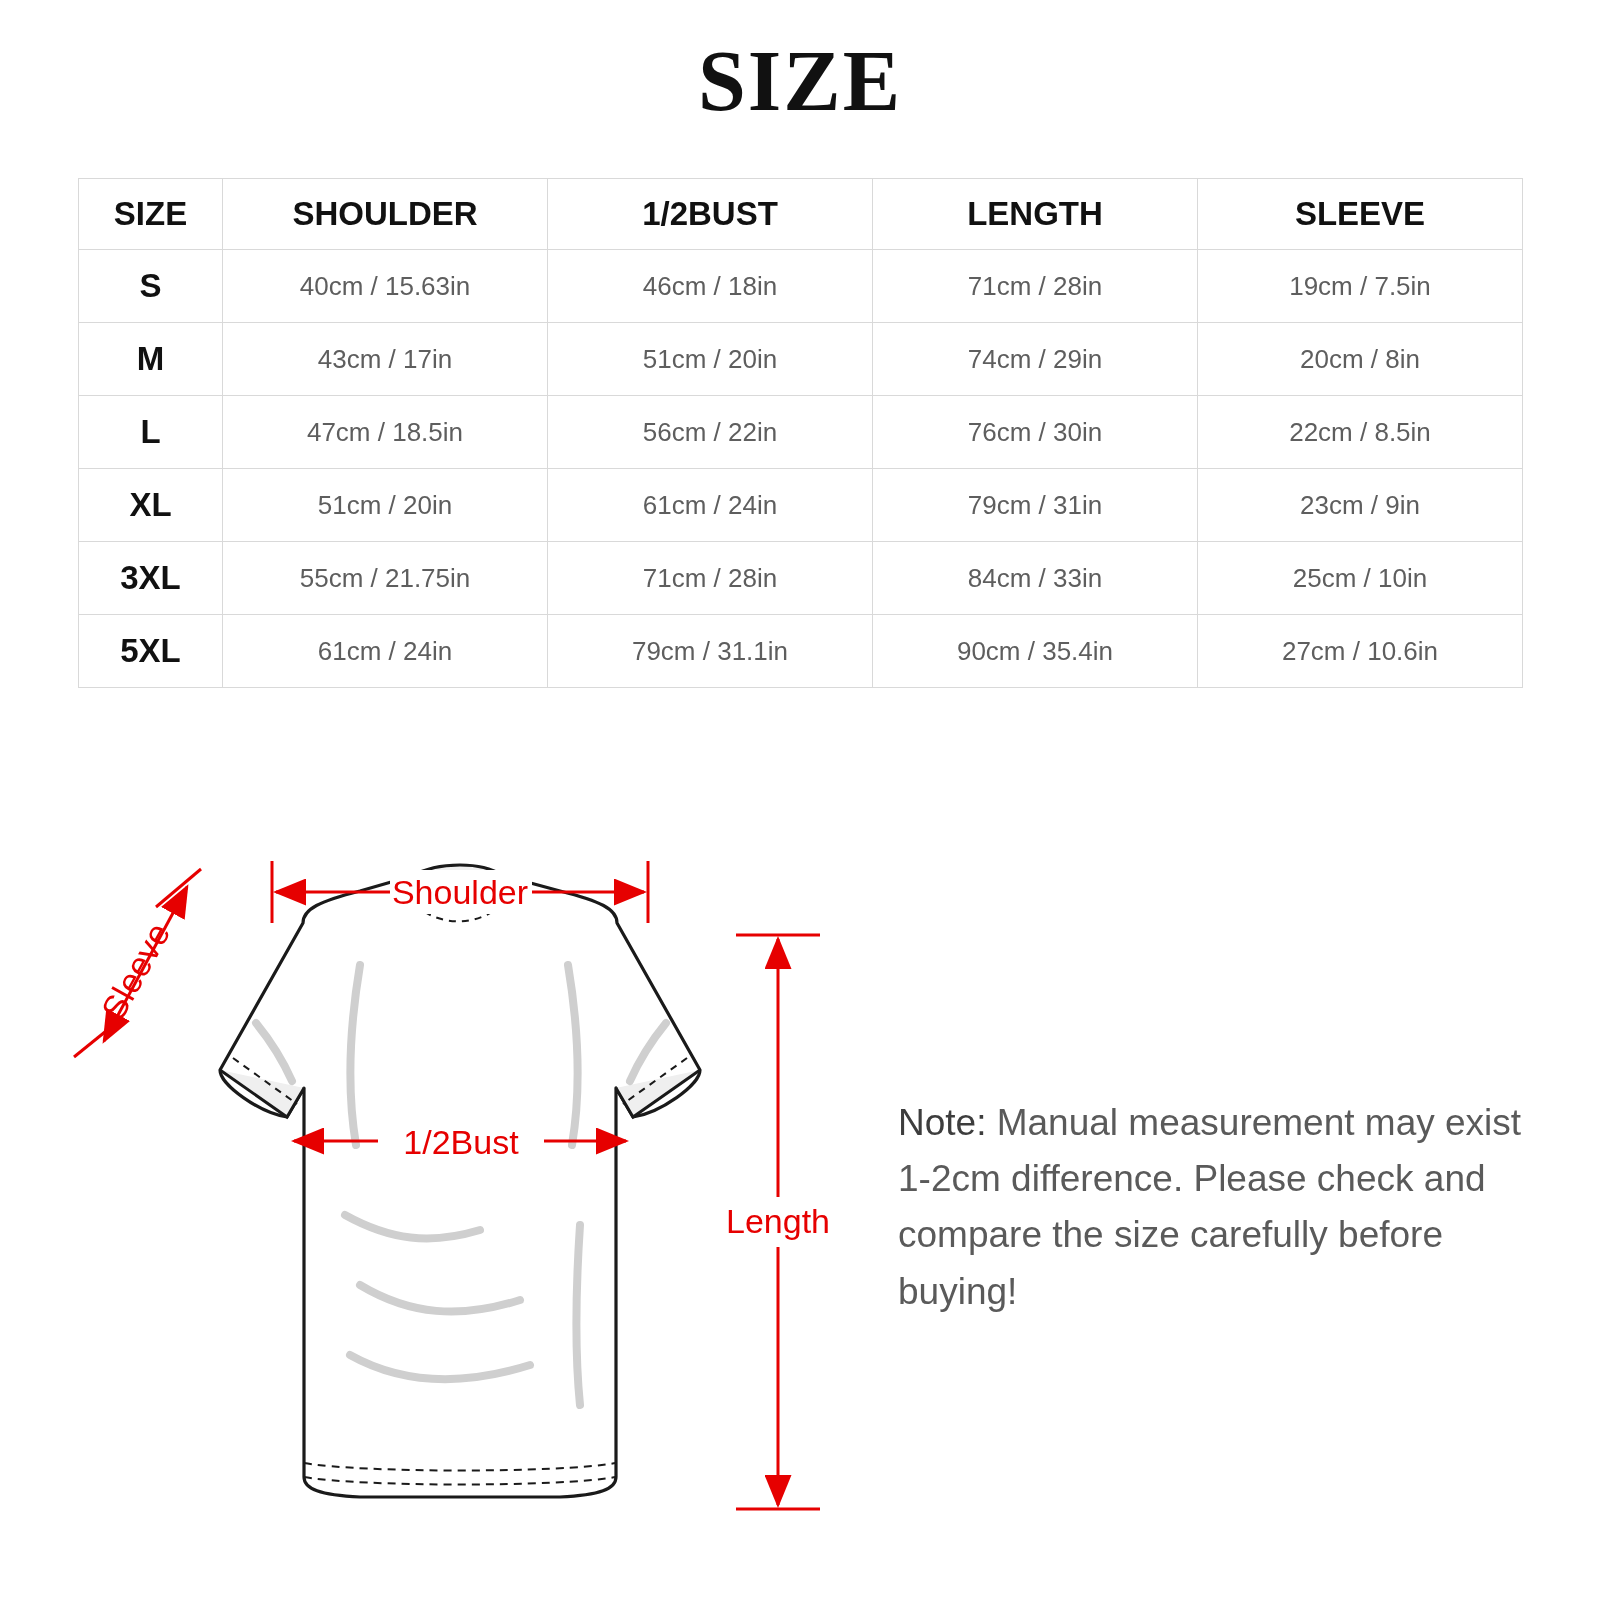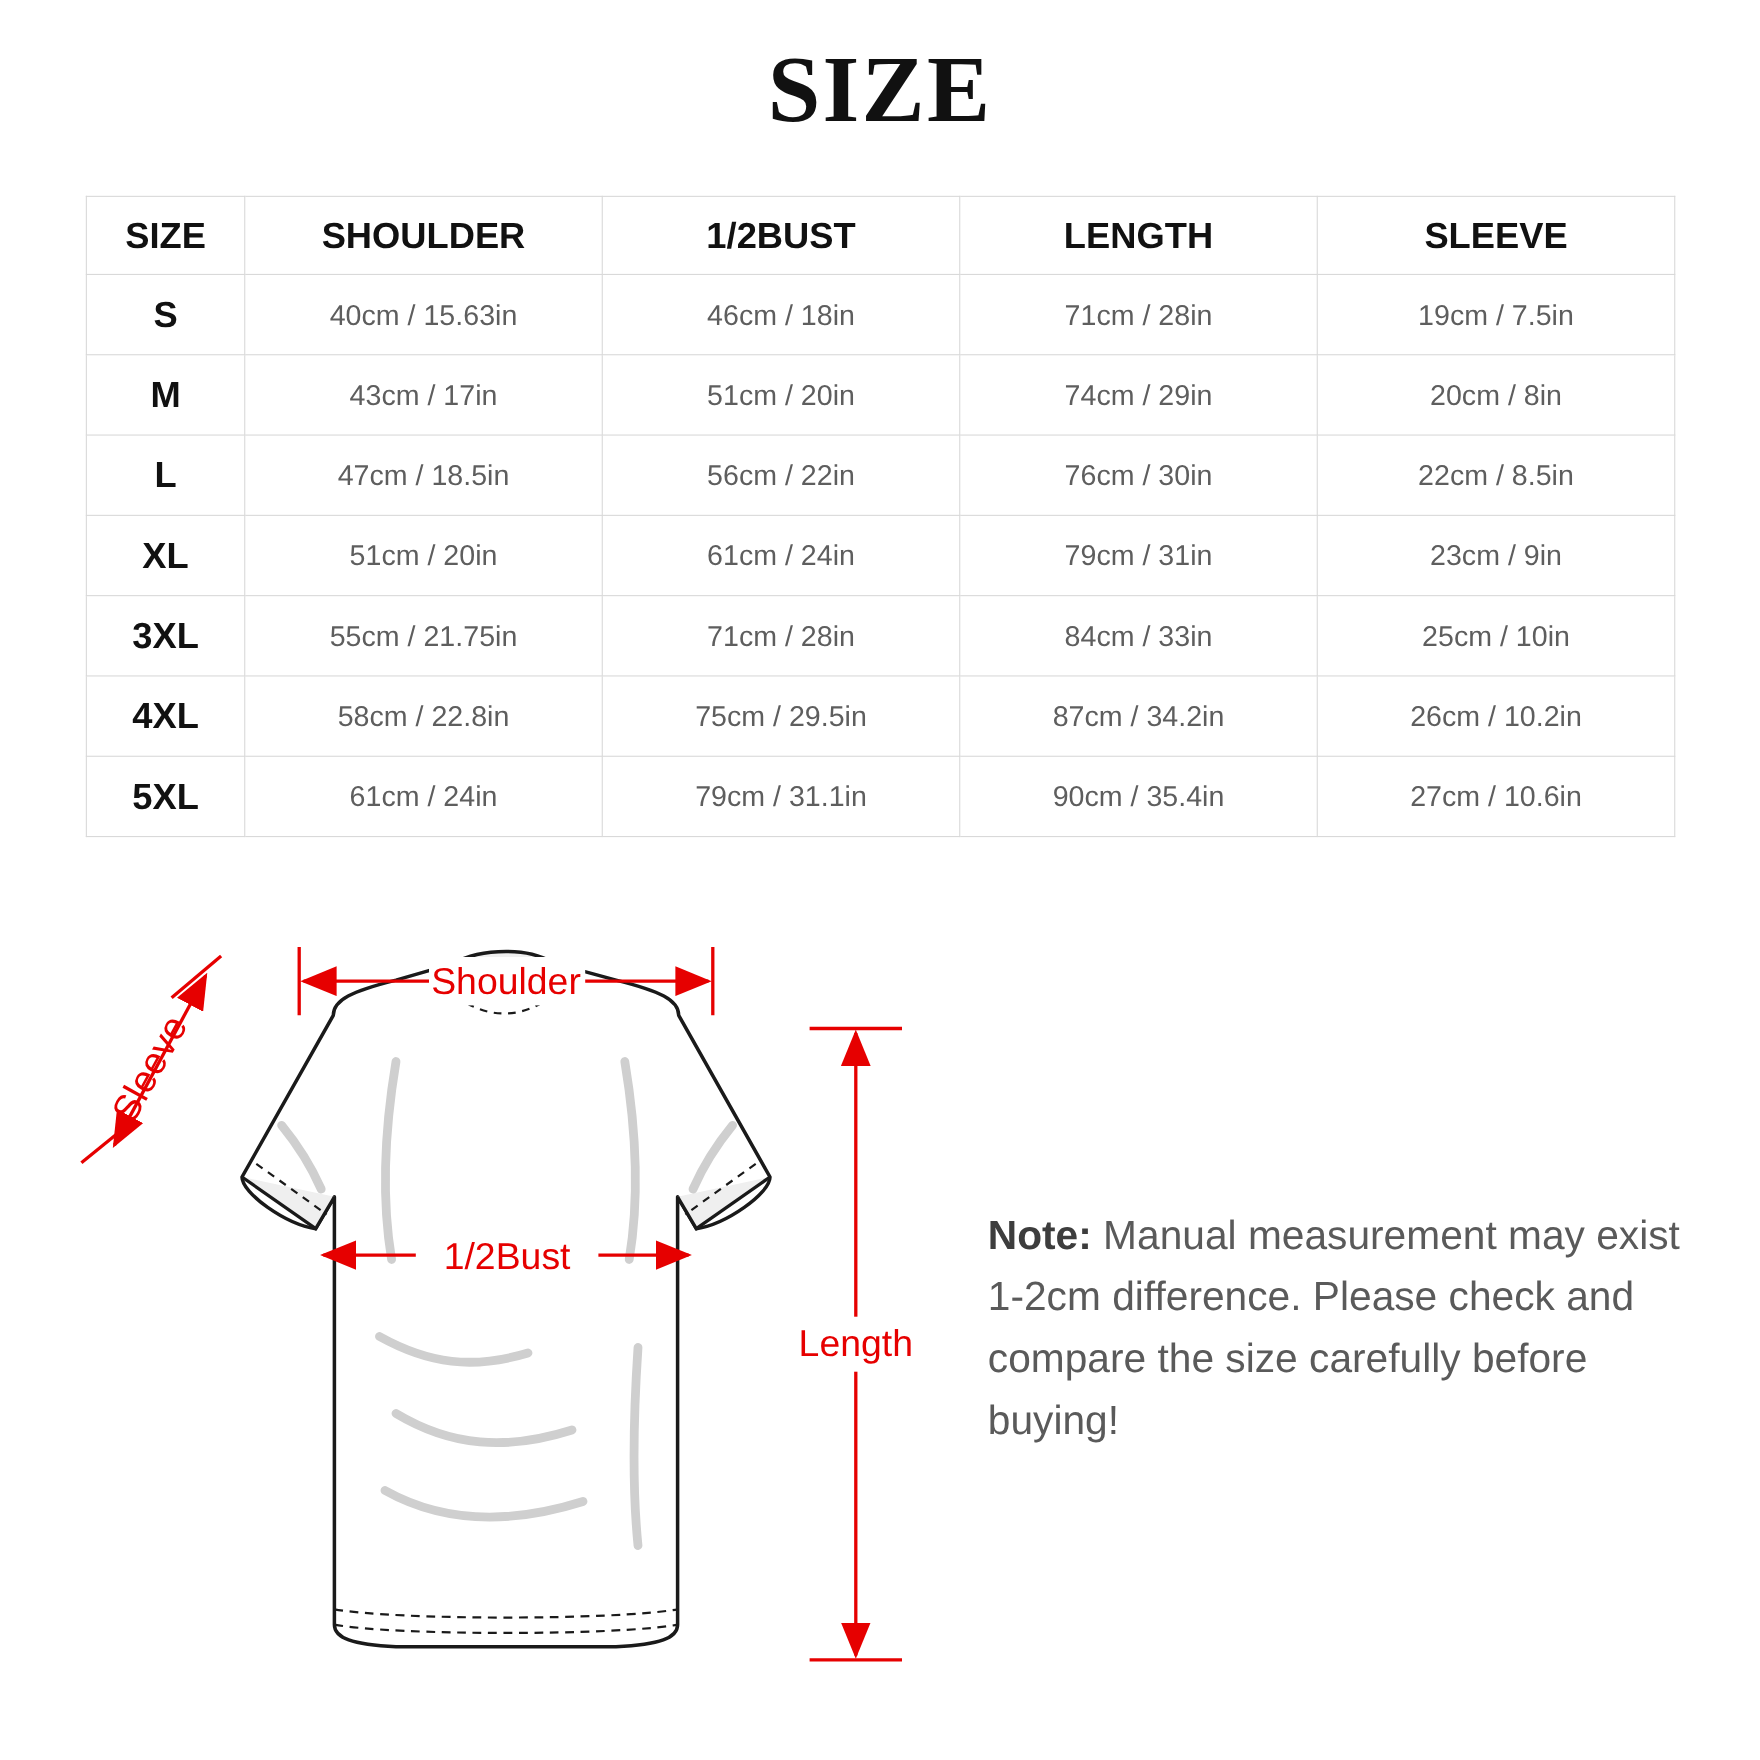--- a/index.html
+++ b/index.html
@@ -79,21 +79,21 @@
   #note {
     position: absolute;
     top: 1095px;
     left: 898px;
     width: 660px;
     font-size: 37px;
     line-height: 1.52;
     color: #5a5a5a;
   }
   #note .note-label {
-    font-weight: 700;
+    font-weight: 400;
     color: #3d3d3d;
   }
 </style>
 </head>
 <body>
 
 <div id="title">SIZE</div>
 
 <table id="size-table">
   <colgroup>
@@ -140,27 +140,20 @@
       <td>61cm / 24in</td>
       <td>79cm / 31in</td>
       <td>23cm / 9in</td>
     </tr>
     <tr>
       <td class="size-col">3XL</td>
       <td>55cm / 21.75in</td>
       <td>71cm / 28in</td>
       <td>84cm / 33in</td>
       <td>25cm / 10in</td>
-    </tr>
-    <tr>
-      <td class="size-col">4XL</td>
-      <td>58cm / 22.8in</td>
-      <td>75cm / 29.5in</td>
-      <td>87cm / 34.2in</td>
-      <td>26cm / 10.2in</td>
     </tr>
     <tr>
       <td class="size-col">5XL</td>
       <td>61cm / 24in</td>
       <td>79cm / 31.1in</td>
       <td>90cm / 35.4in</td>
       <td>27cm / 10.6in</td>
     </tr>
   </tbody>
 </table>

